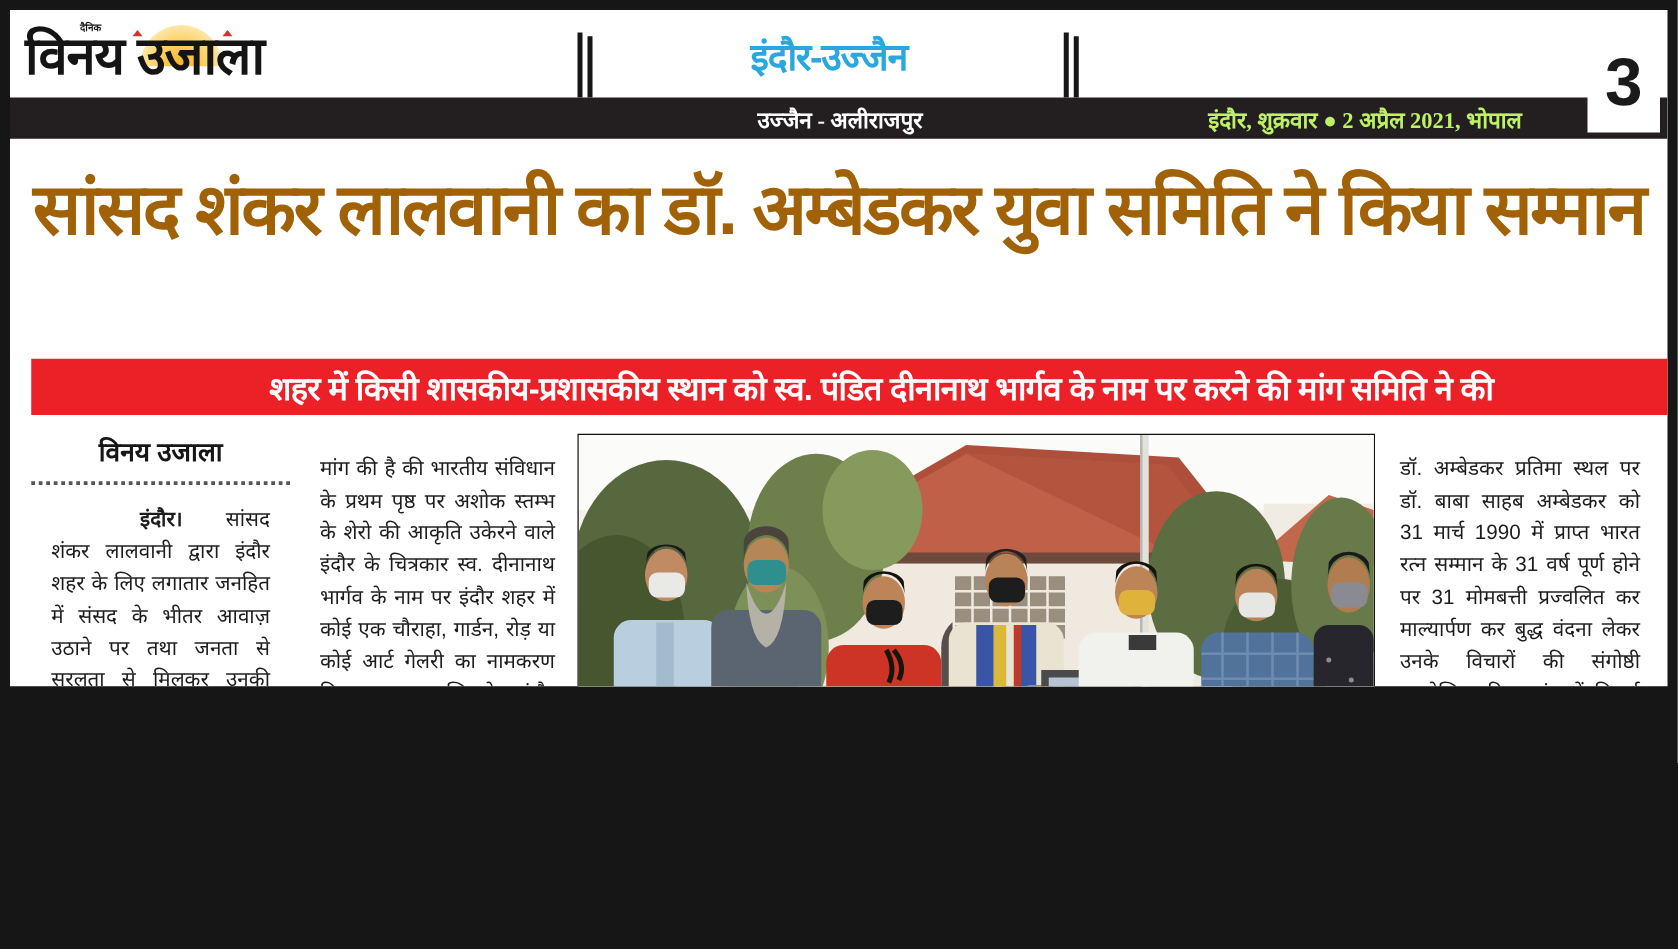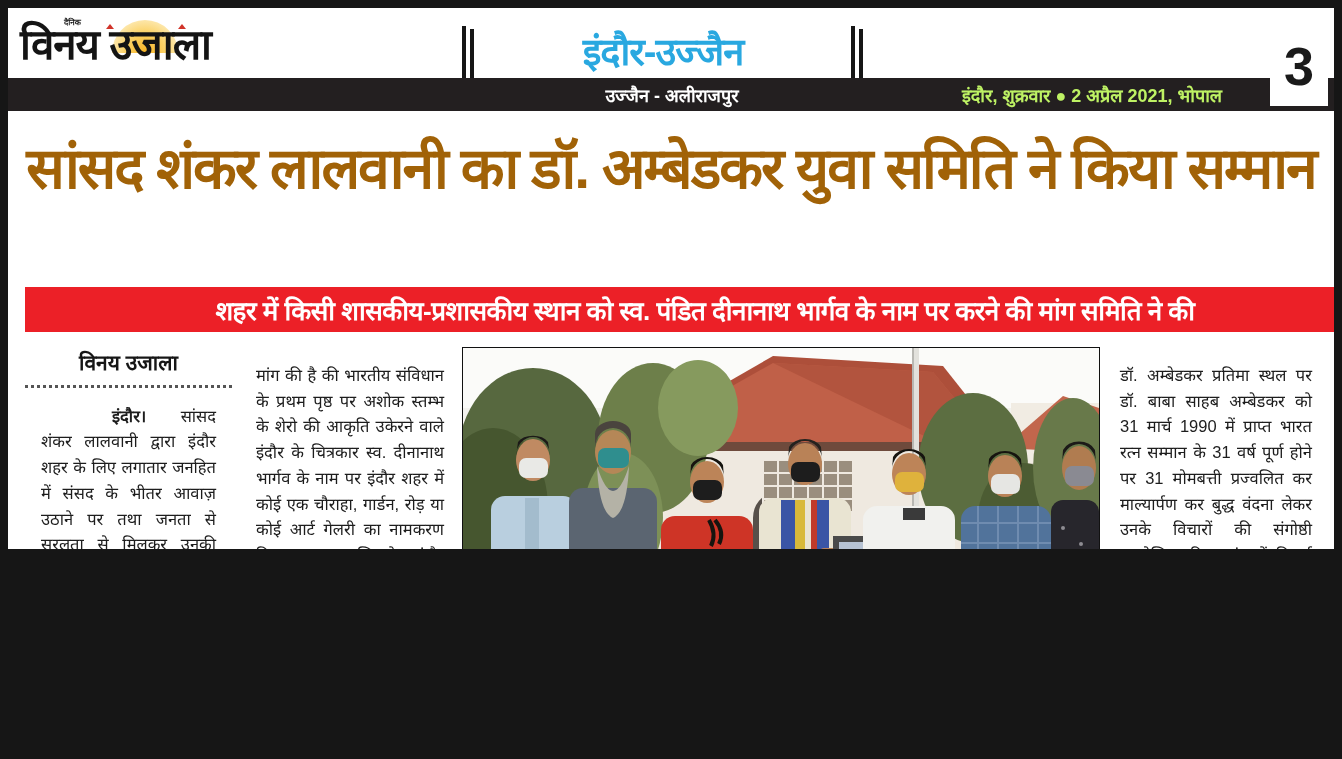--- a/index.html
+++ b/index.html
@@ -5,27 +5,27 @@
   html,body{margin:0;padding:0;background:#444;}
   .page{position:relative;width:1342px;height:759px;background:#161616;font-family:"Liberation Sans",sans-serif;overflow:hidden;}
   .inner{position:absolute;left:8px;top:8px;width:1326px;height:541px;background:#ffffff;overflow:hidden;}
 
   
   .logo-box{position:absolute;left:12px;top:6px;width:230px;height:64px;}
   .logo-sun{position:absolute;left:92px;top:6px;width:66px;height:33px;border-radius:66px 66px 0 0;background:radial-gradient(circle at 50% 100%, #f7b322 0%, #fbd36a 45%, #fdeab5 75%, #fff8e2 100%);}
   .logo-bird{position:absolute;width:0;height:0;border-left:4px solid transparent;border-right:4px solid transparent;border-bottom:5px solid #d1342a;}
   .logo-small{position:absolute;left:44px;top:2px;font-size:8px;color:#1a1a1a;font-weight:bold;}
   .logo-text{position:absolute;left:0;top:8px;width:230px;text-align:left;font-size:42px;font-weight:bold;color:#141414;letter-spacing:-1px;line-height:1.1;}
-  .section-title{position:absolute;left:470px;top:16px;width:370px;text-align:center;font-size:38px;font-weight:bold;color:#29a8e0;letter-spacing:-1px;}
+  .section-title{position:absolute;left:470px;top:16px;width:370px;text-align:center;font-size:30px;font-weight:bold;color:#29a8e0;letter-spacing:-1px;}
   .vbar{position:absolute;width:4px;background:#161616;}
   .vb-l1{left:454px;top:18px;height:52px;}
   .vb-l2{left:462px;top:21px;height:49px;}
   .vb-r1{left:843px;top:18px;height:52px;}
   .vb-r2{left:851px;top:21px;height:49px;}
-  .black-bar{position:absolute;left:0;top:70px;width:1326px;height:33px;background:#231f20;}
+  .black-bar{position:absolute;left:0;top:70px;width:1326px;height:33px;background:#231f20;font-family:Liberation Serif, serif;}
   .bb-left{position:absolute;left:664px;top:50%;transform:translate(-50%,-50%);color:#fff;font-size:18px;font-weight:bold;white-space:nowrap;}
   .bb-right{position:absolute;left:1084px;top:50%;transform:translate(-50%,-50%);color:#bef264;font-size:18px;font-weight:bold;white-space:nowrap;}
   .pagenum-box{position:absolute;left:1262px;top:18px;width:58px;height:80px;background:#fff;display:flex;align-items:center;justify-content:center;}
   .pagenum{font-size:54px;font-weight:bold;color:#1a1a1a;line-height:1;}
 
   
   .headline{position:absolute;left:6px;top:128px;width:1314px;text-align:center;font-size:57px;font-weight:bold;color:#a16207;letter-spacing:-2px;line-height:1.15;margin:0;}
   .red-bar{position:absolute;left:17px;top:279px;width:1292px;height:45px;background:#ec2027;display:flex;align-items:center;justify-content:center;padding-left:34px;}
   .red-bar-text{color:#ffffff;font-size:26px;font-weight:bold;white-space:nowrap;letter-spacing:-0.5px;}
 

